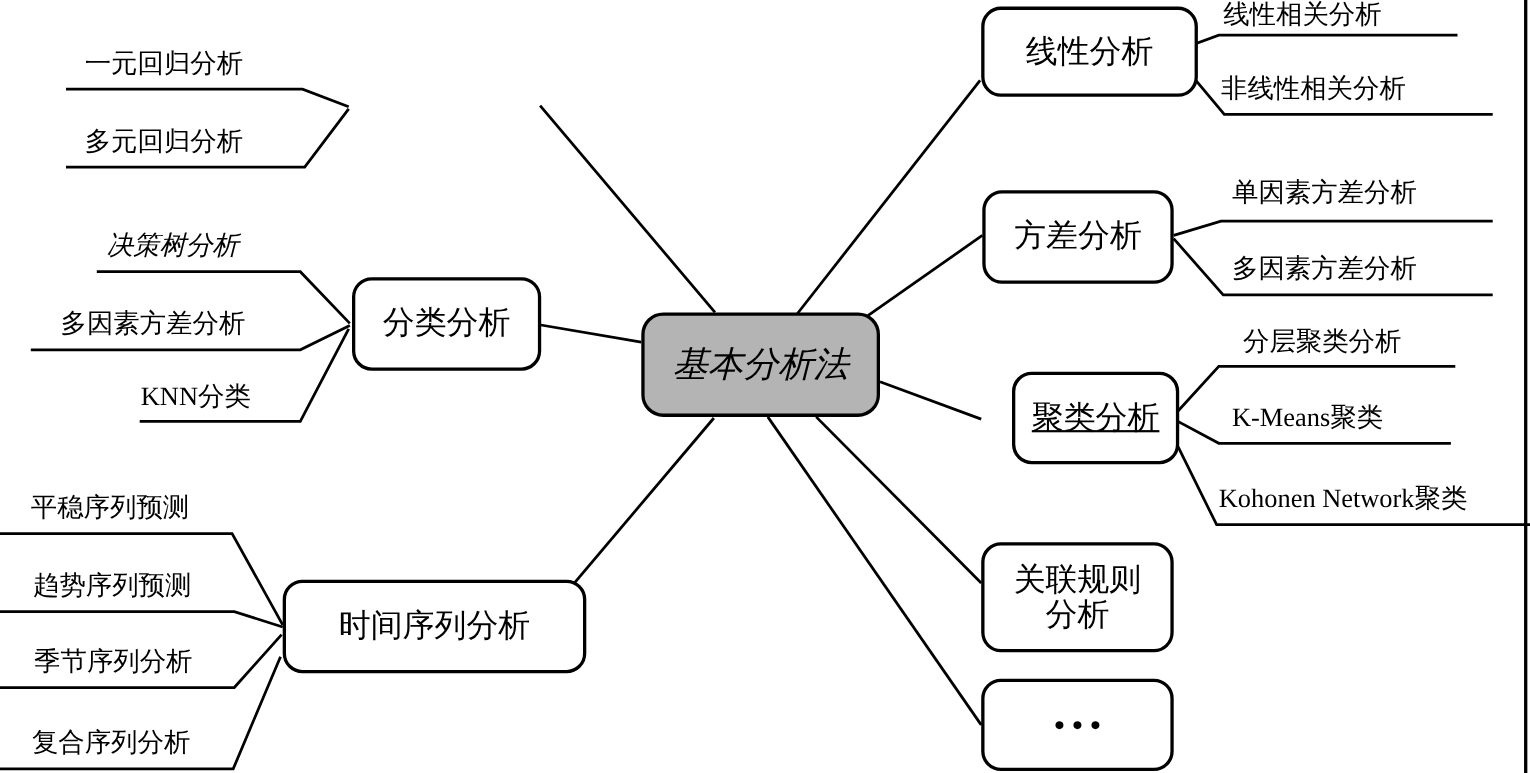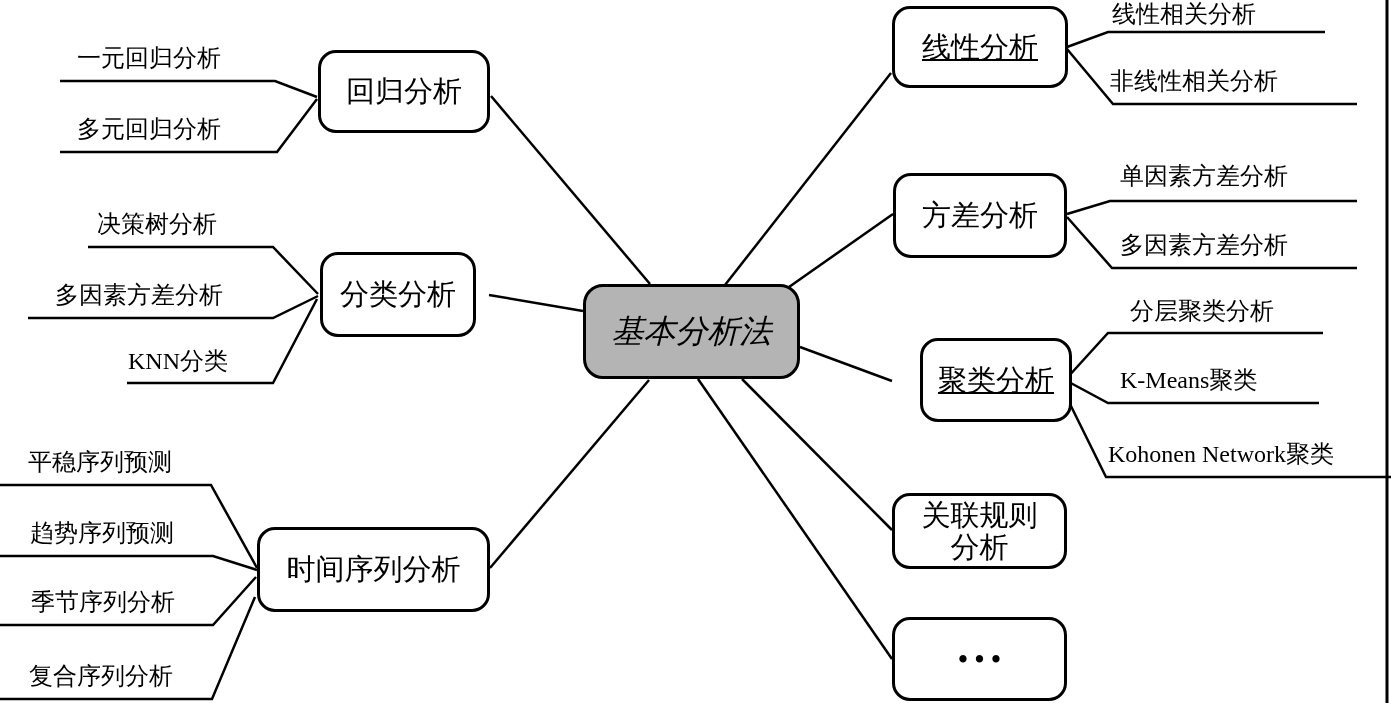--- a/index.html
+++ b/index.html
@@ -56,26 +56,26 @@
   }
   .leaf {
     position: absolute;
     white-space: nowrap;
     font-size: 24px;
     line-height: 1.05;
   }
   
   .n-center        { left: 583px; top: 284px; width: 217px; height: 95px; }
   .n-regression    { left: 318px; top:  50px; width: 172px; height: 83px; }
-  .n-classification{ left: 320px; top: 252px; width: 156px; height: 85px; }
-  .n-timeseries    { left: 257px; top: 527px; width: 233px; height: 85px; }
-  .n-linear        { left: 892px; top:   6px; width: 176px; height: 82px; text-decoration: underline; }
+  .n-classification{ left: 320px; top: 252px; width: 172px; height: 85px; }
+  .n-timeseries    { left: 257px; top: 527px; width: 276px; height: 85px; }
+  .n-linear        { left: 892px; top:   6px; width: 197px; height: 82px; }
   .n-variance      { left: 893px; top: 173px; width: 174px; height: 85px; }
   .n-cluster       { left: 920px; top: 338px; width: 152px; height: 84px; text-decoration: underline; }
-  .n-association   { left: 892px; top: 493px; width: 175px; height: 76px; }
+  .n-association   { left: 892px; top: 493px; width: 175px; height: 100px; }
   .n-ellipsis      { left: 892px; top: 617px; width: 175px; height: 84px; }
 </style>
 </head>
 <body>
 
 <div class="stage">
 
   <svg class="lines" viewBox="0 0 1391 703">
 
     <line x1="491" y1="96" x2="650" y2="284"></line>
@@ -105,23 +105,20 @@
     <polyline points="1067,381 1108,403 1319,403"></polyline>
     <polyline points="1067,398 1106,477 1391,477"></polyline>
 
     <line class="fig-border" x1="1387" y1="0" x2="1387" y2="703"></line>
   </svg>
 
   <div class="node center n-center">
     <span>基本分析法</span>
   </div>
 
-  <div class="node n-regression">
-    <span>回归分析</span>
-  </div>
   <div class="node n-classification">
     <span>分类分析</span>
   </div>
   <div class="node n-timeseries">
     <span>时间序列分析</span>
   </div>
   <div class="node n-linear">
     <span>线性分析</span>
   </div>
   <div class="node n-variance">
@@ -133,21 +130,21 @@
   <div class="node n-association">
     <span>关联规则</span>
     <span>分析</span>
   </div>
   <div class="node ellipsis-node n-ellipsis">
     <span>•••</span>
   </div>
 
   <div class="leaf" style="left:77px;  top:46px;">一元回归分析</div>
   <div class="leaf" style="left:77px;  top:117px;">多元回归分析</div>
-  <div class="leaf" style="left:97px;  top:212px;">决策树分析</div>
+  <div class="leaf" style="left:97px;  top:212px;font-style:italic;">决策树分析</div>
   <div class="leaf" style="left:55px;  top:283px;">多因素方差分析</div>
   <div class="leaf" style="left:128px; top:349px;">KNN分类</div>
   <div class="leaf" style="left:28px;  top:450px;">平稳序列预测</div>
   <div class="leaf" style="left:30px;  top:521px;">趋势序列预测</div>
   <div class="leaf" style="left:31px;  top:590px;">季节序列分析</div>
   <div class="leaf" style="left:29px;  top:664px;">复合序列分析</div>
 
   <div class="leaf" style="left:1112px; top:2px;">线性相关分析</div>
   <div class="leaf" style="left:1110px; top:69px;">非线性相关分析</div>
   <div class="leaf" style="left:1120px; top:164px;">单因素方差分析</div>

